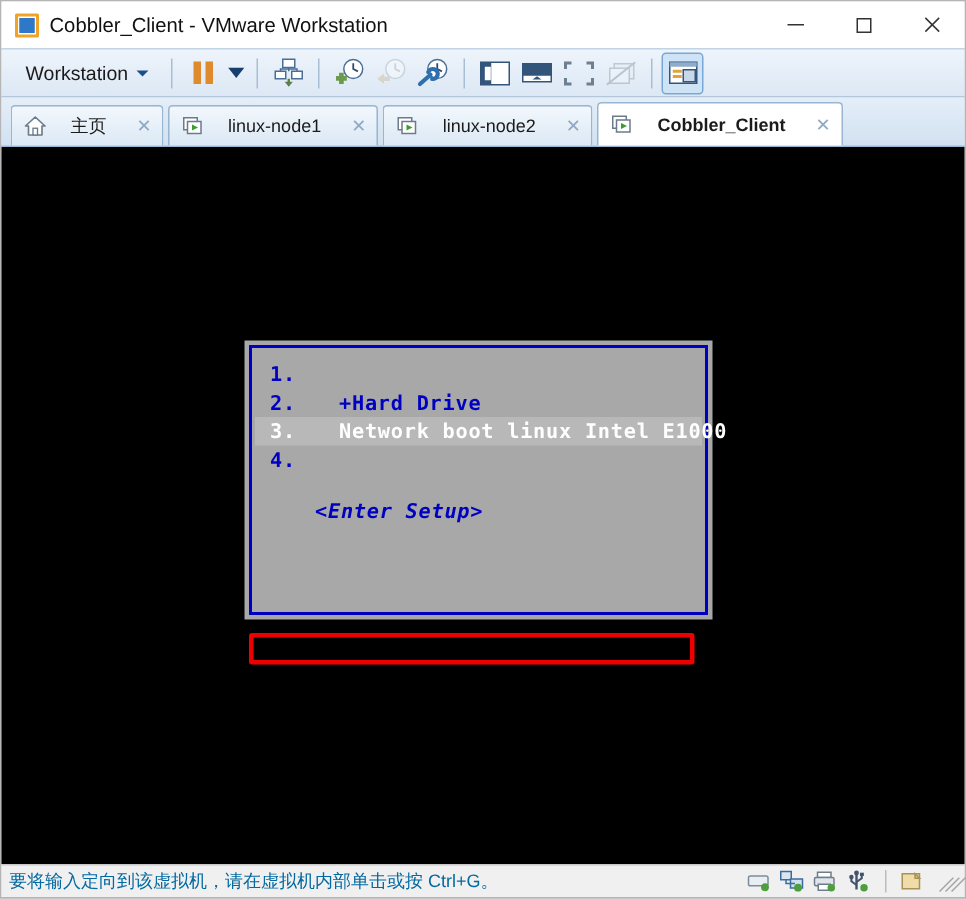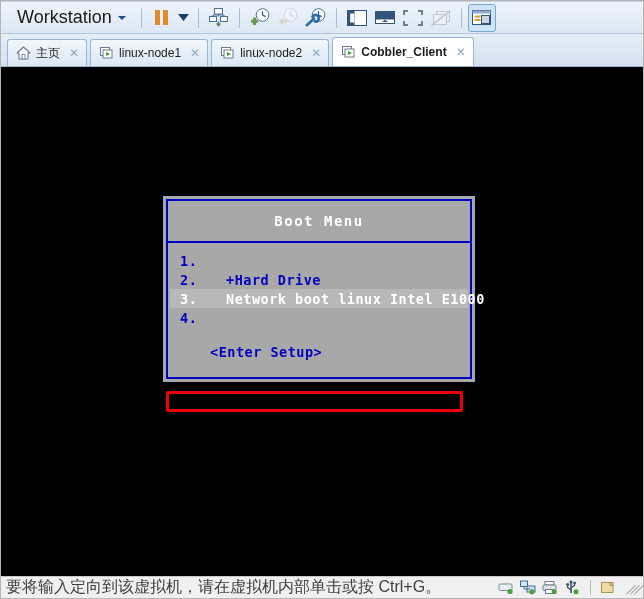--- a/index.html
+++ b/index.html
@@ -87,21 +87,21 @@
     border-top: 1px solid #c3d3e6;
     border-bottom: 1px solid #b5c6da;
     display: flex; align-items: center;
     flex: 0 0 auto;
     padding-left: 6px;
     box-sizing: border-box;
   }
   .tb-menu {
     display: flex; align-items: center; gap: 6px;
     padding: 4px 8px 4px 9px;
-    font-size: 18px; color: #1a1a1a;
+    font-size: 13px; color: #1a1a1a;
     border: 1px solid transparent;
     border-radius: 2px;
     text-align: center;
   }
   .caret-dn {
     width: 0; height: 0;
     border-left: 4px solid transparent;
     border-right: 4px solid transparent;
     border-top: 4px solid #1a4f8a;
   }
@@ -141,21 +141,21 @@
     background: linear-gradient(#e4eef8, #d2e1f1);
     border-bottom: 1px solid #9ab5d1;
     display: flex; align-items: flex-end;
     flex: 0 0 auto;
     padding-left: 6px;
     box-sizing: border-box;
   }
   .tab {
     height: 27px;
     display: flex; align-items: center;
-    gap: 5px;
+    gap: 16px;
     padding: 0 7px 0 8px;
     margin-right: 3px;
     font-size: 12px;
     color: #1b1b1b;
     background: linear-gradient(#f2f7fc, #dbe8f5);
     border: 1px solid #9ab5d1;
     border-bottom: none;
     border-radius: 3px 3px 0 0;
     box-sizing: border-box;
     white-space: nowrap;
@@ -235,61 +235,80 @@
     padding-left: 10px;
   }
   .boot-setup {
     color: #0000c0;
     font-size: 13.5px;
     font-weight: bold;
     letter-spacing: 0.5px;
     padding-left: 42px;
     margin-top: 17px;
     white-space: pre;
+    font-style: italic;
   }
   
   .annot-rect {
     position: absolute;
     left: 165px; top: 324px;
     width: 297px; height: 21px;
     border: 3px solid #ee0000;
     border-radius: 2px;
     box-sizing: border-box;
     pointer-events: none;
   }
 
   
   .statusbar {
     height: 22px;
     background: #f0f0f0;
     border-top: 1px solid #c8c8c8;
     display: flex; align-items: center;
     flex: 0 0 auto;
-    font-size: 16px;
-    color: #404040;
+    font-size: 12px;
+    color: #0369a1;
     padding: 0 4px 0 5px;
     box-sizing: border-box;
   }
   .status-text { white-space: nowrap; }
   .status-spacer { flex: 1 1 auto; }
   .status-icons { display: flex; align-items: center; gap: 5px; }
   .st-sep { width: 1px; height: 15px; background: #bcbcbc; margin: 0 4px; }
   .st-grip {
     width: 14px; height: 14px; position: relative; margin-left: 3px;
   }
   .st-grip i {
     position: absolute; background: #a5a5a5; height: 1px; width: 13px;
     transform-origin: 0 0; transform: rotate(-45deg);
   }
 </style>
 </head>
 <body>
 
 <div id="app">
 
+  <div class="titlebar">
+    <div class="title-icon">
+      <div class="o1"></div>
+        <div class="o2"></div>
+    </div>
+    <div class="title-text">Cobbler_Client - VMware Workstation</div>
+    <div class="win-btns">
+      <div class="win-btn">
+        <div class="glyph-min"></div>
+      </div>
+      <div class="win-btn">
+        <div class="glyph-max"></div>
+      </div>
+      <div class="win-btn close">
+        <div class="glyph-close"></div>
+      </div>
+    </div>
+  </div>
 
   <div class="toolbar">
 
     <div class="tb-menu">
       <span>Workstation</span>
       <span class="caret-dn"></span>
     </div>
 
     <div class="tb-sep"></div>
 
@@ -437,21 +456,20 @@
       <span class="tab-close">✕</span>
     </div>
 
   </div>
 
   <div class="vmscreen">
 
     <div class="bootbox">
       <div class="bootbox-inner">
 
-        <div class="boot-title">Boot Menu</div>
 
         <div class="boot-list">
 
           <div class="boot-row">
             <span class="num">1.</span>
           </div>
 
           <div class="boot-row">
             <span class="num">2.</span>
             <span>+Hard Drive</span>

